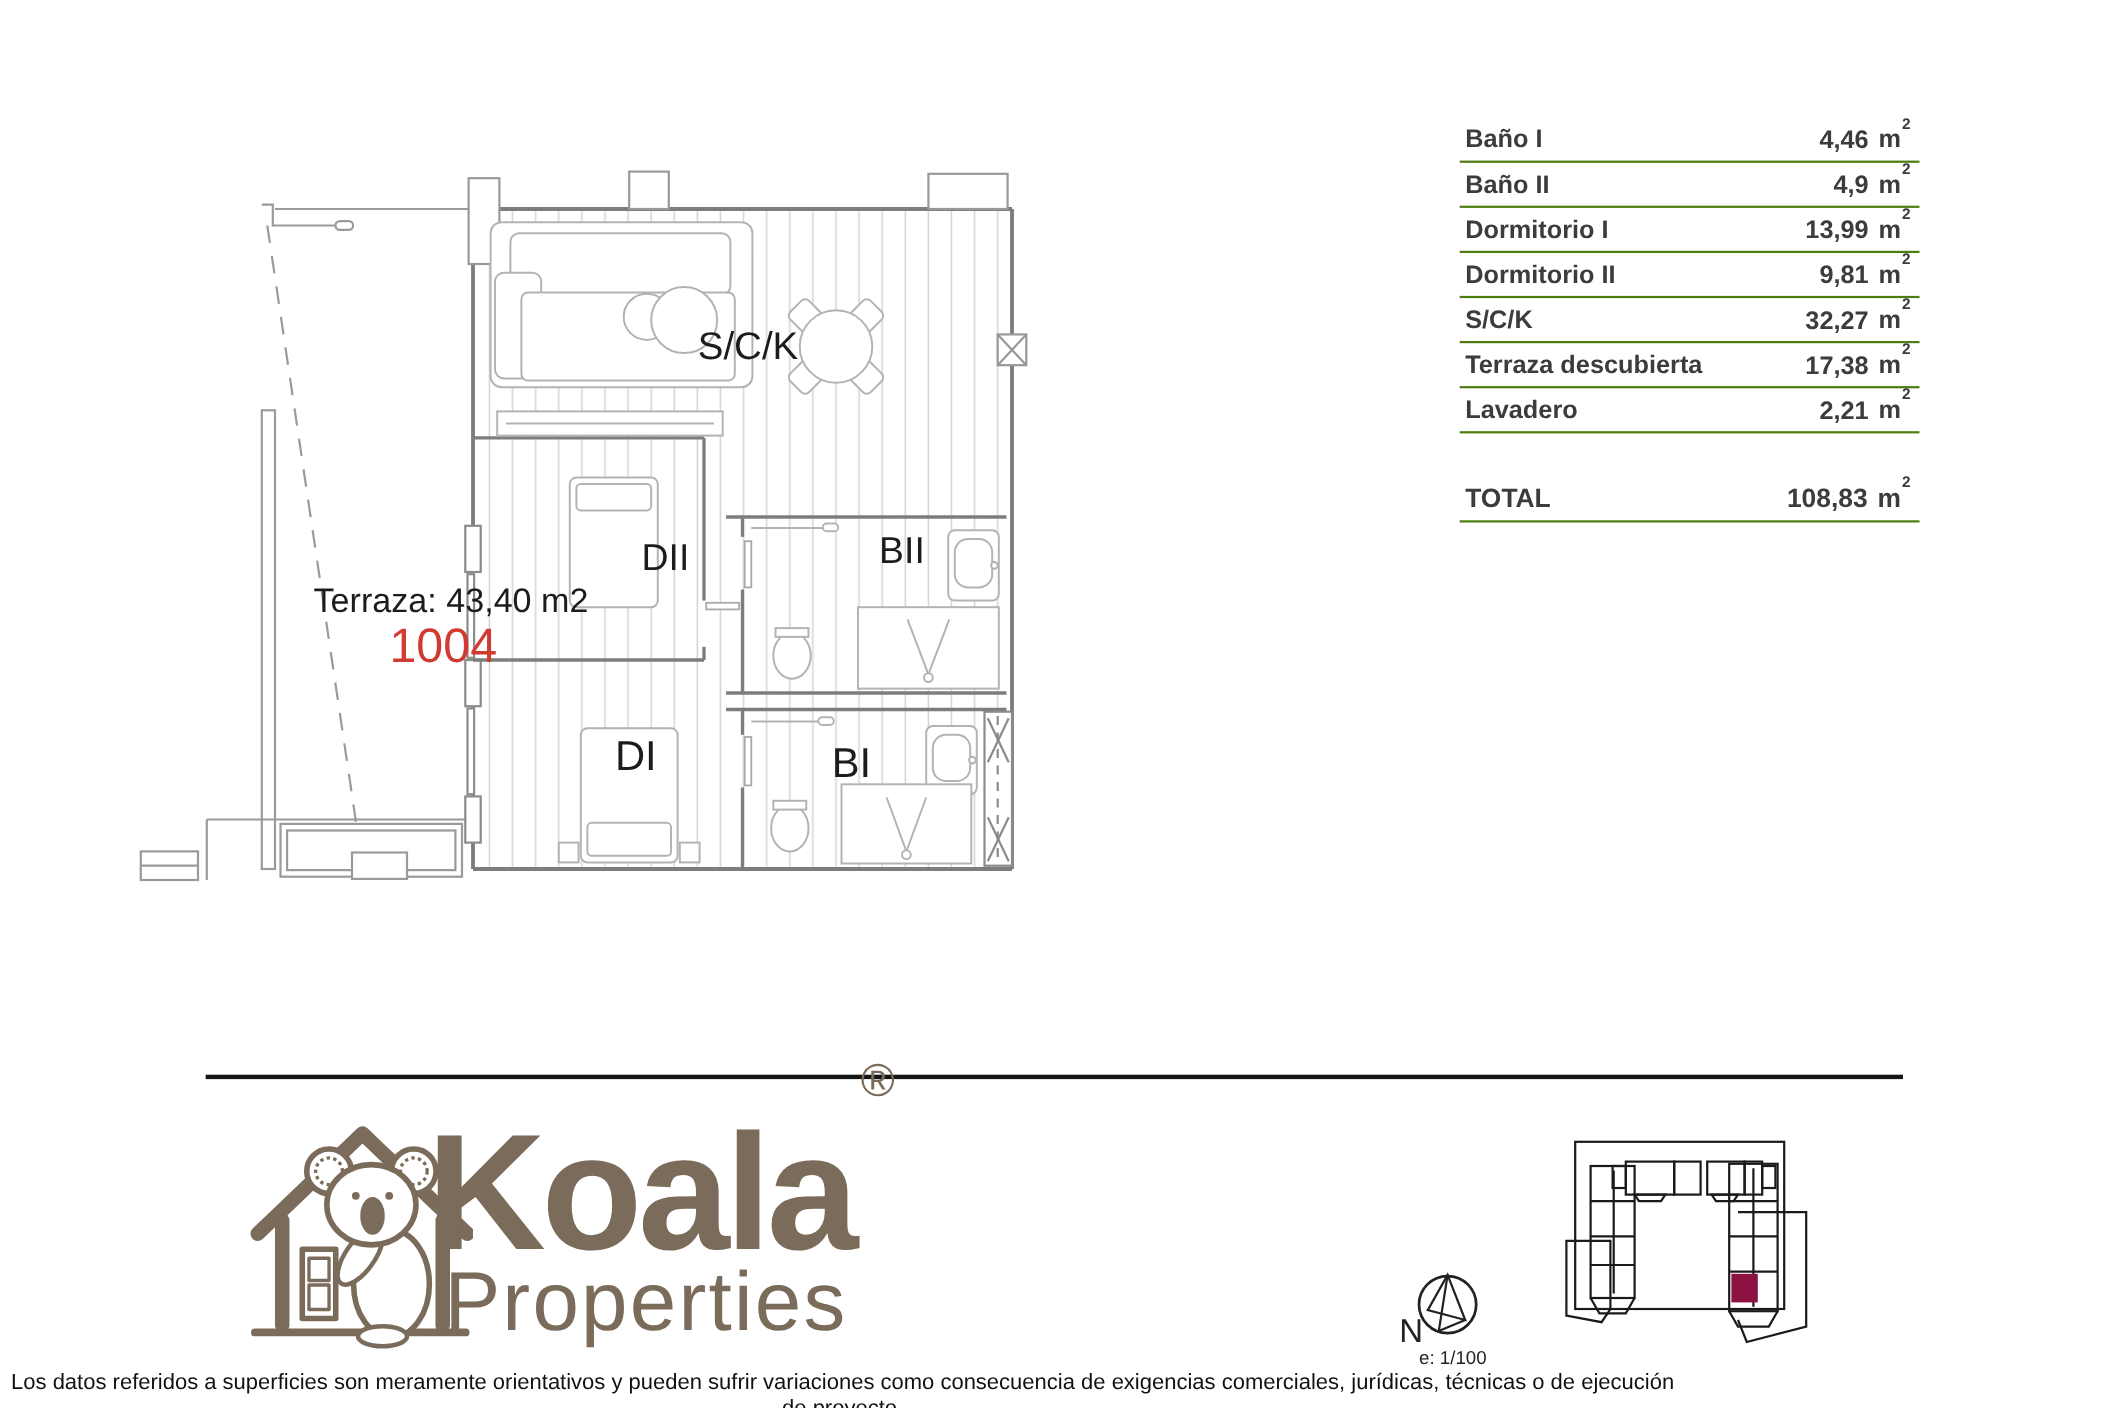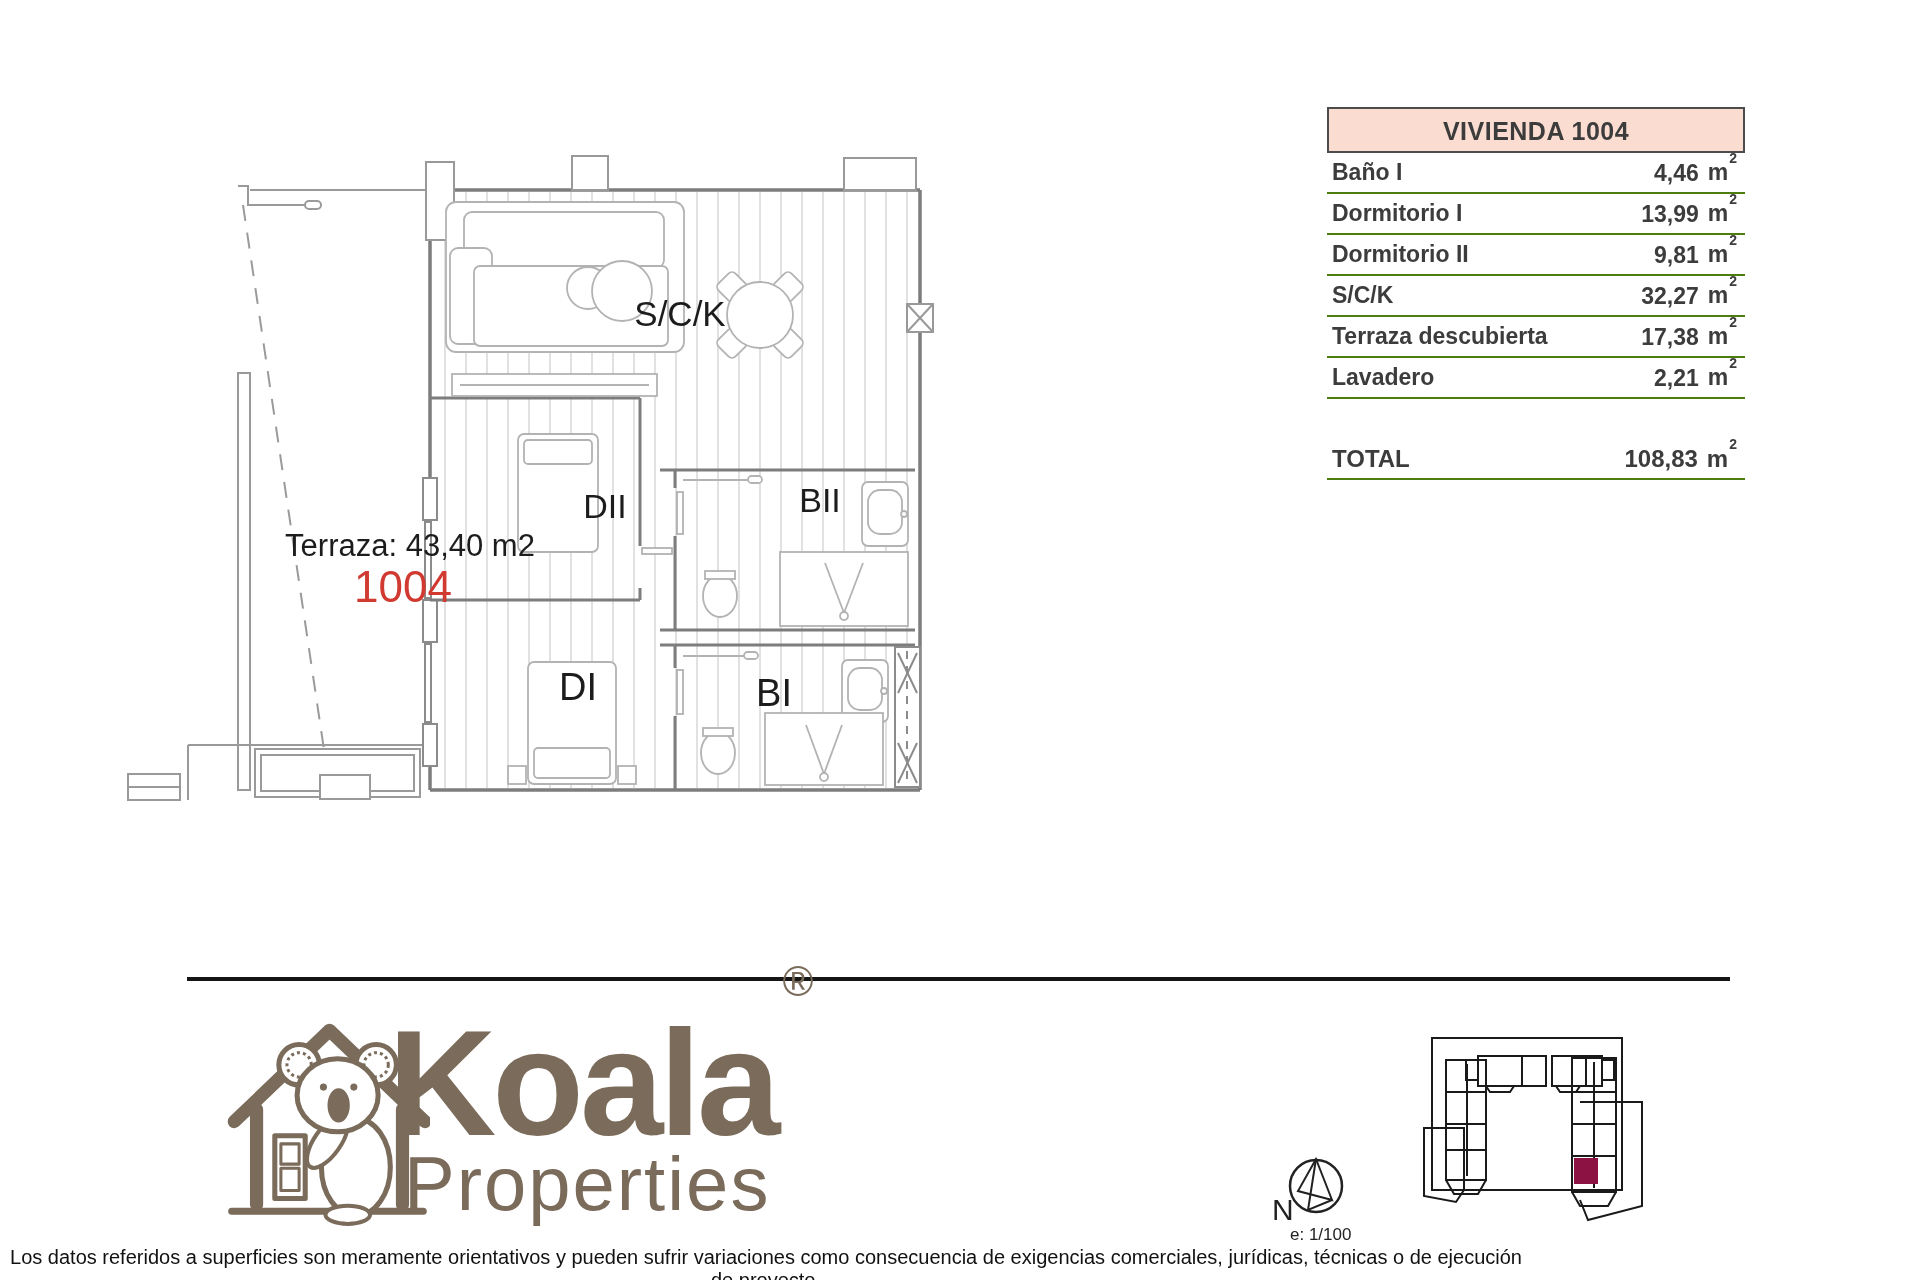--- a/index.html
+++ b/index.html
@@ -196,25 +196,28 @@
         <text x="700" y="364" font-size="34" text-anchor="middle">BII</text>
         <text x="458" y="552" font-size="38" text-anchor="middle">DI</text>
         <text x="654" y="558" font-size="38" text-anchor="middle">BI</text>
         <text x="290" y="408" font-size="31" text-anchor="middle">Terraza: 43,40 m2</text>
         <text x="283" y="454" font-size="44" text-anchor="middle" fill="var(--accent-red)">1004</text>
       </g>
     </svg>
   </div>
 
   <div class="area-table">
-    <div class="thead">VIVIENDA 1004</div>
 
     <div class="trow">
       <span>Baño I</span>
       <span class="tval"><span>4,46</span><span class="unit">m</span><sup>2</sup></span>
+    </div>
+    <div class="trow">
+      <span>Baño II</span>
+      <span class="tval"><span>4,9</span><span class="unit">m</span><sup>2</sup></span>
     </div>
     <div class="trow">
       <span>Dormitorio I</span>
       <span class="tval"><span>13,99</span><span class="unit">m</span><sup>2</sup></span>
     </div>
     <div class="trow">
       <span>Dormitorio II</span>
       <span class="tval"><span>9,81</span><span class="unit">m</span><sup>2</sup></span>
     </div>
     <div class="trow">

